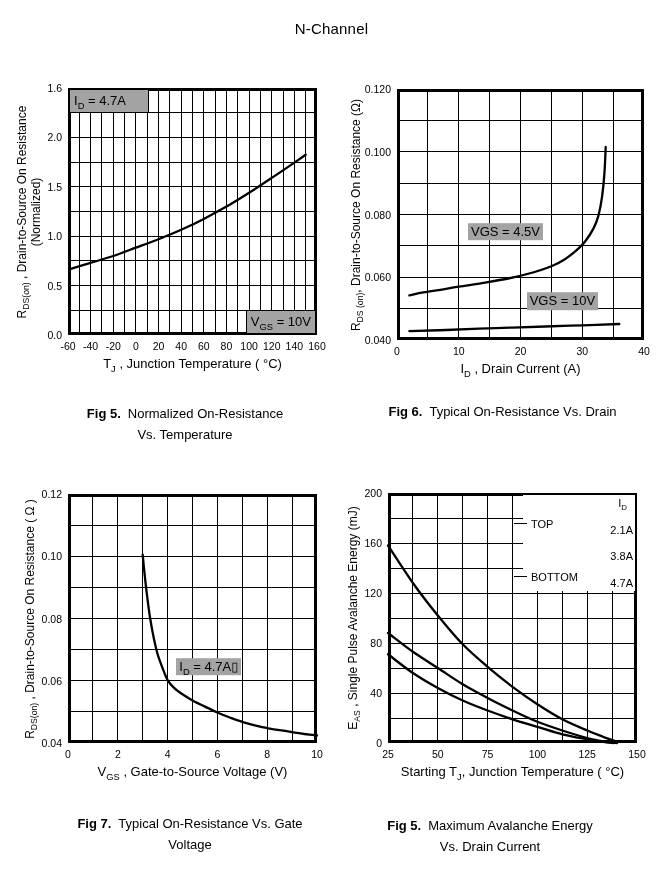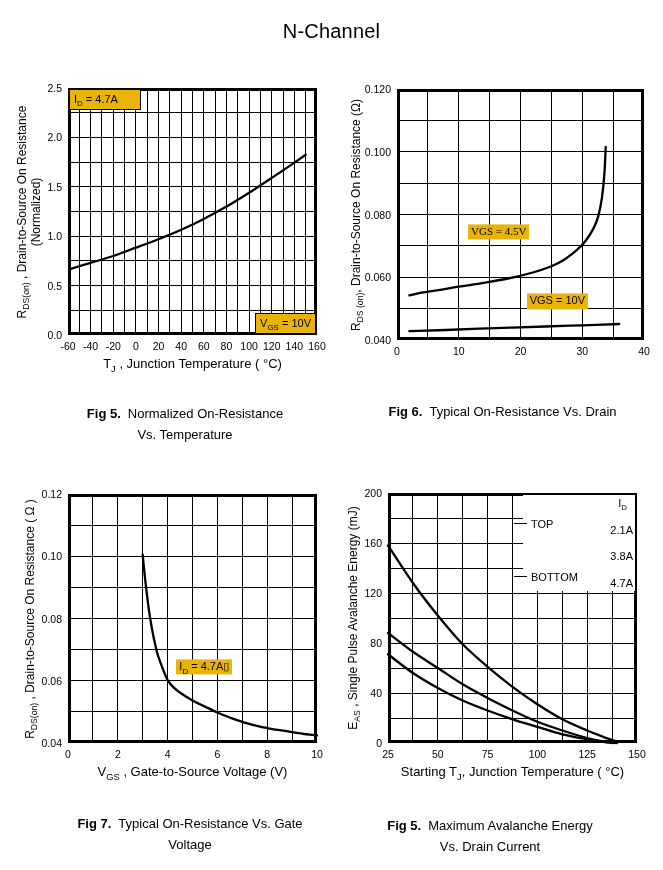--- a/index.html
+++ b/index.html
@@ -1,27 +1,27 @@
 <!DOCTYPE html>
 <html><head>
 <meta charset="utf-8">
 <style>
   html,body{margin:0;padding:0;background:#ffffff;}
   body{width:663px;height:870px;position:relative;font-family:"Liberation Sans",sans-serif;color:#000;}
   .page{position:absolute;inset:0;background:#fff;overflow:hidden;}
-  .page-title{position:absolute;top:20px;left:0;width:100%;text-align:center;font-size:20px;letter-spacing:0.2px;}
+  .page-title{position:absolute;top:20px;left:0;width:100%;text-align:center;font-size:15px;letter-spacing:0.2px;}
   .chart-plot{position:absolute;}
   .chart-plot svg{position:absolute;left:0;top:0;overflow:visible;display:block;}
   .ytick{position:absolute;font-size:10.5px;transform:translateY(-50%);white-space:nowrap;}
   .xtick{position:absolute;font-size:10.5px;transform:translateX(-50%);white-space:nowrap;}
   .axis-xlabel{position:absolute;left:0;width:100%;text-align:center;font-size:13px;white-space:nowrap;}
   .axis-ylabel{position:absolute;font-size:12px;text-align:center;line-height:14px;white-space:nowrap;
                transform:translate(-50%,-50%) rotate(-90deg);}
   sub{font-size:72%;line-height:0;}
-  .annotation{position:absolute;font-size:11px;background:#eab308;white-space:nowrap;padding:1px 3px;line-height:1.2;}
+  .annotation{position:absolute;font-size:13px;background:#a3a3a3;white-space:nowrap;padding:1px 3px;line-height:1.2;}
   .annotation.boxed{border:1px solid #000;}
   .annotation.tl{left:1px;top:1px;padding:3px 22px 3px 4px;}
   .annotation.br{right:1px;bottom:1px;padding:3px 4px;}
   .legend{position:absolute;top:2px;right:2px;width:108px;background:#fff;font-size:11px;line-height:14.5px;padding:1px 2px;}
   .legend-header{text-align:right;padding-right:6px;}
   .legend-row{display:flex;align-items:center;}
   .leader{display:inline-block;width:13px;height:0;border-top:1.5px solid #000;margin-left:-11px;margin-right:4px;flex:none;}
   .leader.none{border-top:none;}
   .legend-label{flex:1;text-align:left;}
   .legend-value{text-align:right;margin-top:12px;}
@@ -70,21 +70,21 @@
           <line y1="24.69999999999999" y2="24.69999999999999" x1="0" x2="249"></line>
         </g>
         <rect x="1.5" y="1.5" width="246" height="244" fill="none" stroke="#000000" stroke-width="3" shape-rendering="crispEdges"></rect>
         <path d="M1.1 181.3 C4.7 180.2 15.3 177.1 22.6 174.9 C30.0 172.7 37.7 170.5 45.3 168.0 C52.8 165.4 60.4 162.4 67.9 159.6 C75.5 156.8 83.0 154.1 90.5 151.2 C98.1 148.2 105.6 145.2 113.2 141.8 C120.7 138.4 128.3 134.8 135.8 130.9 C143.4 127.0 150.9 122.9 158.5 118.6 C166.0 114.2 173.5 109.5 181.1 104.7 C188.6 100.0 196.2 94.9 203.7 89.9 C211.3 84.9 220.7 78.5 226.4 74.6 C232.0 70.7 235.8 68.0 237.7 66.7" fill="none" stroke="#000000" stroke-width="2.3" stroke-linecap="round"></path>
       </svg>
       <span class="ytick" style="right: calc(100% + 6px); top: 247px;">0.0</span>
       <span class="ytick" style="right: calc(100% + 6px); top: 197.6px;">0.5</span>
       <span class="ytick" style="right: calc(100% + 6px); top: 148.2px;">1.0</span>
       <span class="ytick" style="right: calc(100% + 6px); top: 98.8px;">1.5</span>
       <span class="ytick" style="right: calc(100% + 6px); top: 49.4px;">2.0</span>
-      <span class="ytick" style="right: calc(100% + 6px); top: 0px;">2.5</span>
+      <span class="ytick" style="right: calc(100% + 6px); top: 0px;">1.6</span>
       <span class="xtick" style="top: 252px; left: 0px;">-60</span>
       <span class="xtick" style="top: 252px; left: 22.6364px;">-40</span>
       <span class="xtick" style="top: 252px; left: 45.2727px;">-20</span>
       <span class="xtick" style="top: 252px; left: 67.9091px;">0</span>
       <span class="xtick" style="top: 252px; left: 90.5455px;">20</span>
       <span class="xtick" style="top: 252px; left: 113.182px;">40</span>
       <span class="xtick" style="top: 252px; left: 135.818px;">60</span>
       <span class="xtick" style="top: 252px; left: 158.455px;">80</span>
       <span class="xtick" style="top: 252px; left: 181.091px;">100</span>
       <span class="xtick" style="top: 252px; left: 203.727px;">120</span>
@@ -127,21 +127,22 @@
       <span class="ytick" style="right: calc(100% + 6px); top: 62.75px;">0.100</span>
       <span class="ytick" style="right: calc(100% + 6px); top: 0px;">0.120</span>
       <span class="xtick" style="top: 256px; left: 0px;">0</span>
       <span class="xtick" style="top: 256px; left: 61.75px;">10</span>
       <span class="xtick" style="top: 256px; left: 123.5px;">20</span>
       <span class="xtick" style="top: 256px; left: 185.25px; text-align: center;">30</span>
       <span class="xtick" style="top: 256px; left: 247px;">40</span>
       <div class="axis-ylabel" style="left: -41px; top: 125.5px; width: 330px;">
         <div>R<sub>DS (on)</sub>, Drain-to-Source On Resistance (Ω)</div>
       </div>
-      <div class="annotation" style="left: 28.75%; top: 56.875%; transform: translateY(-50%); font-family: Liberation Serif, serif;">VGS = 4.5V</div>
+      <div class="axis-xlabel" style="top: 272px;">I<sub>D</sub> , Drain Current (A)</div>
+      <div class="annotation" style="left: 28.75%; top: 56.875%; transform: translateY(-50%);">VGS = 4.5V</div>
       <div class="annotation" style="left: 52.5%; top: 84.625%; transform: translateY(-50%);">VGS = 10V</div>
     </div>
   <div class="chart-plot" id="chart-2" style="left: 68px; top: 494px; width: 249px; height: 249px;">
       <svg width="249" height="249" viewBox="0 0 249 249">
         <rect x="0" y="0" width="249" height="249" fill="#ffffff"></rect>
         <g stroke="#000000" stroke-width="1" shape-rendering="crispEdges">
           <line x1="24.900000000000002" x2="24.900000000000002" y1="0" y2="249"></line>
           <line x1="49.800000000000004" x2="49.800000000000004" y1="0" y2="249"></line>
           <line x1="74.7" x2="74.7" y1="0" y2="249"></line>
           <line x1="99.60000000000001" x2="99.60000000000001" y1="0" y2="249"></line>

